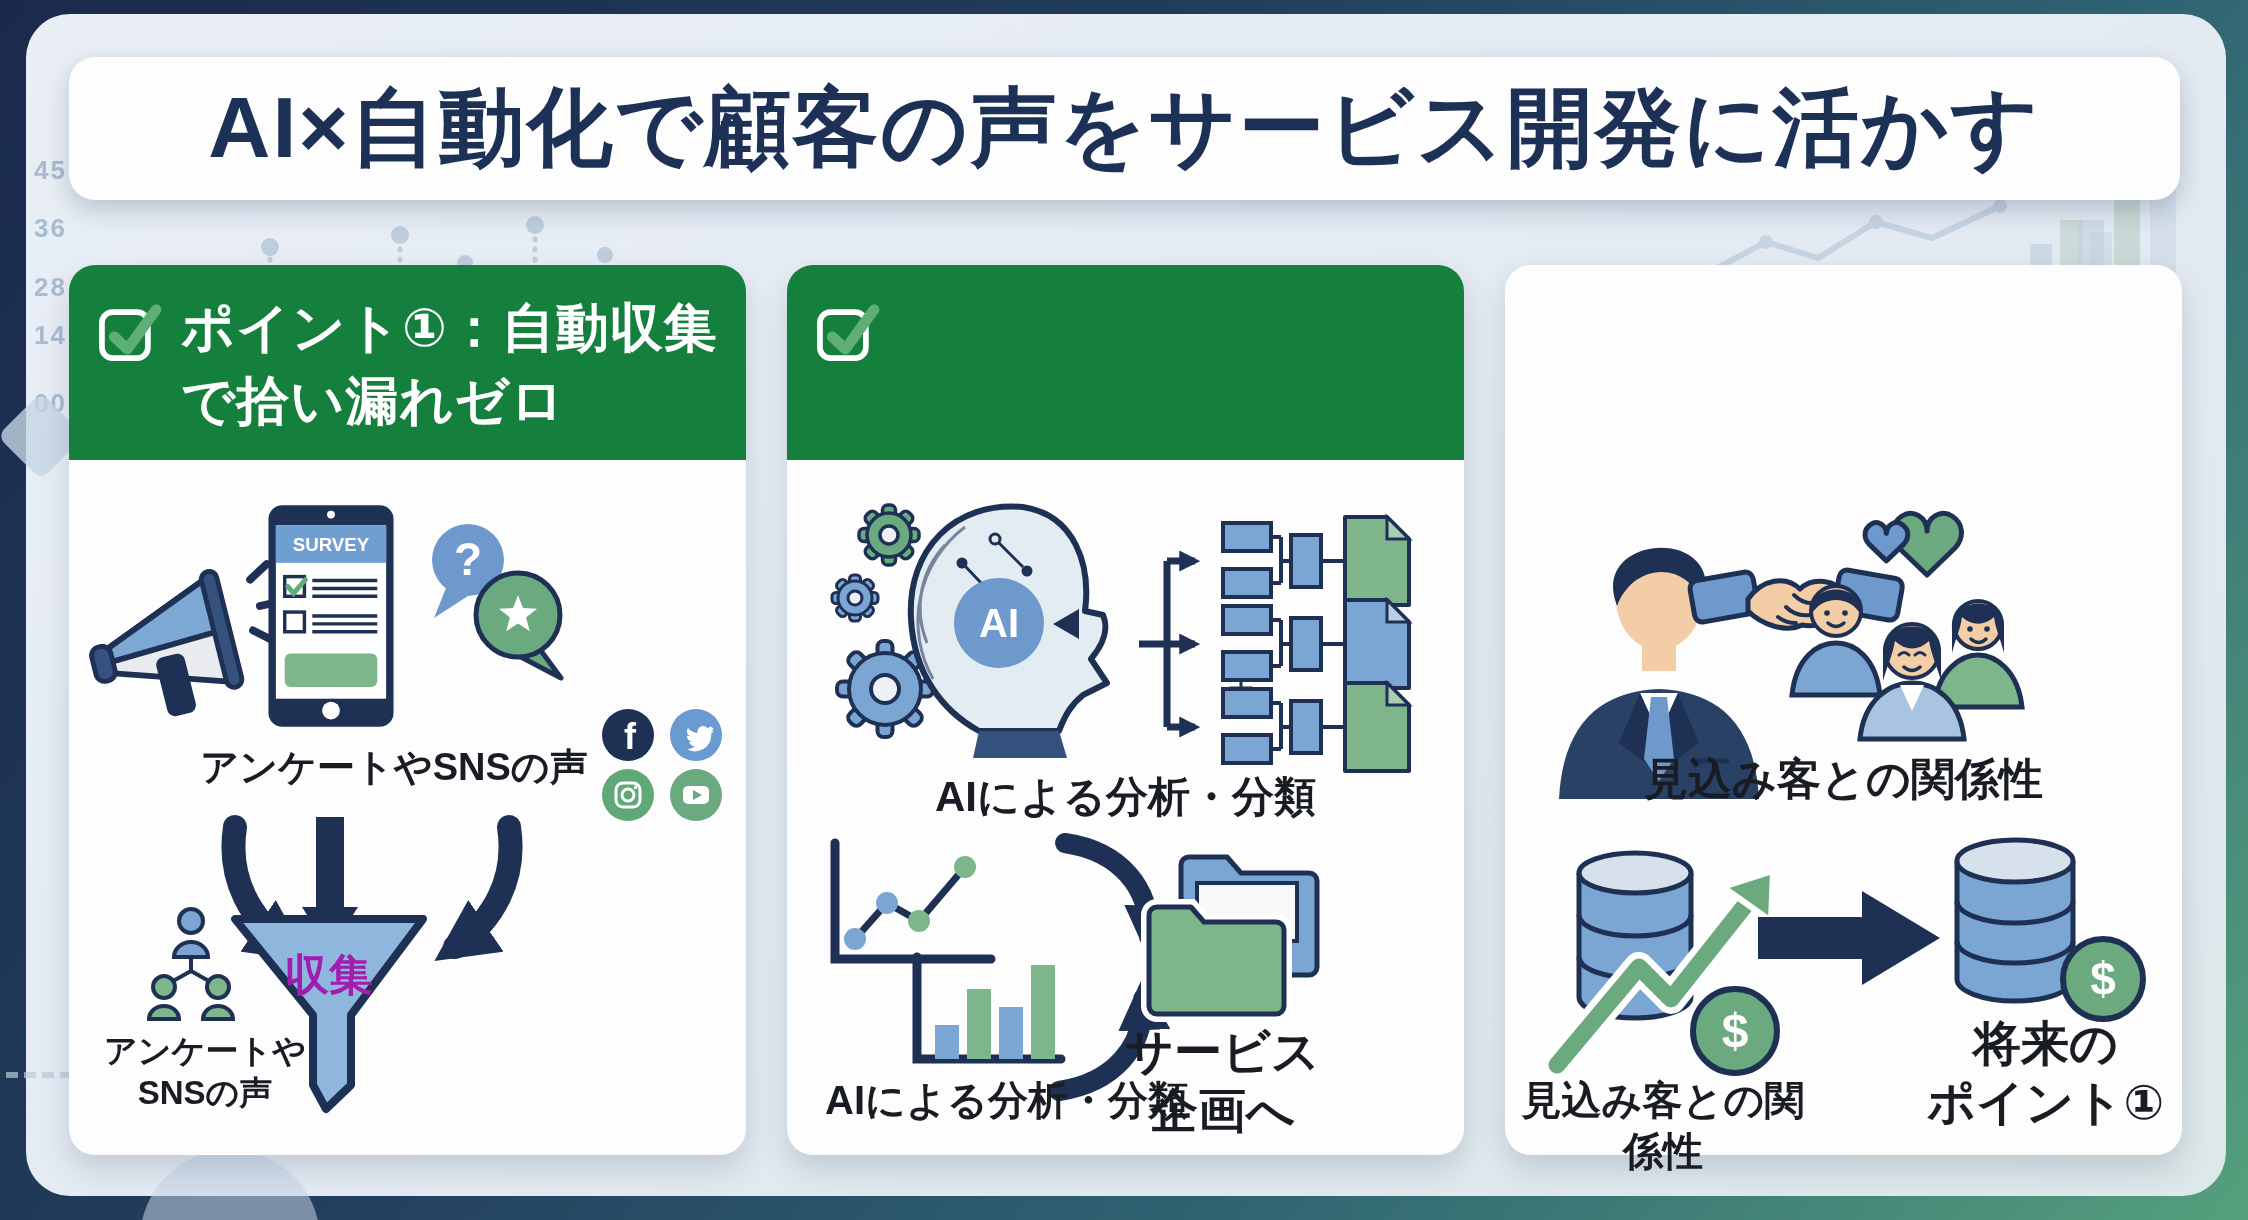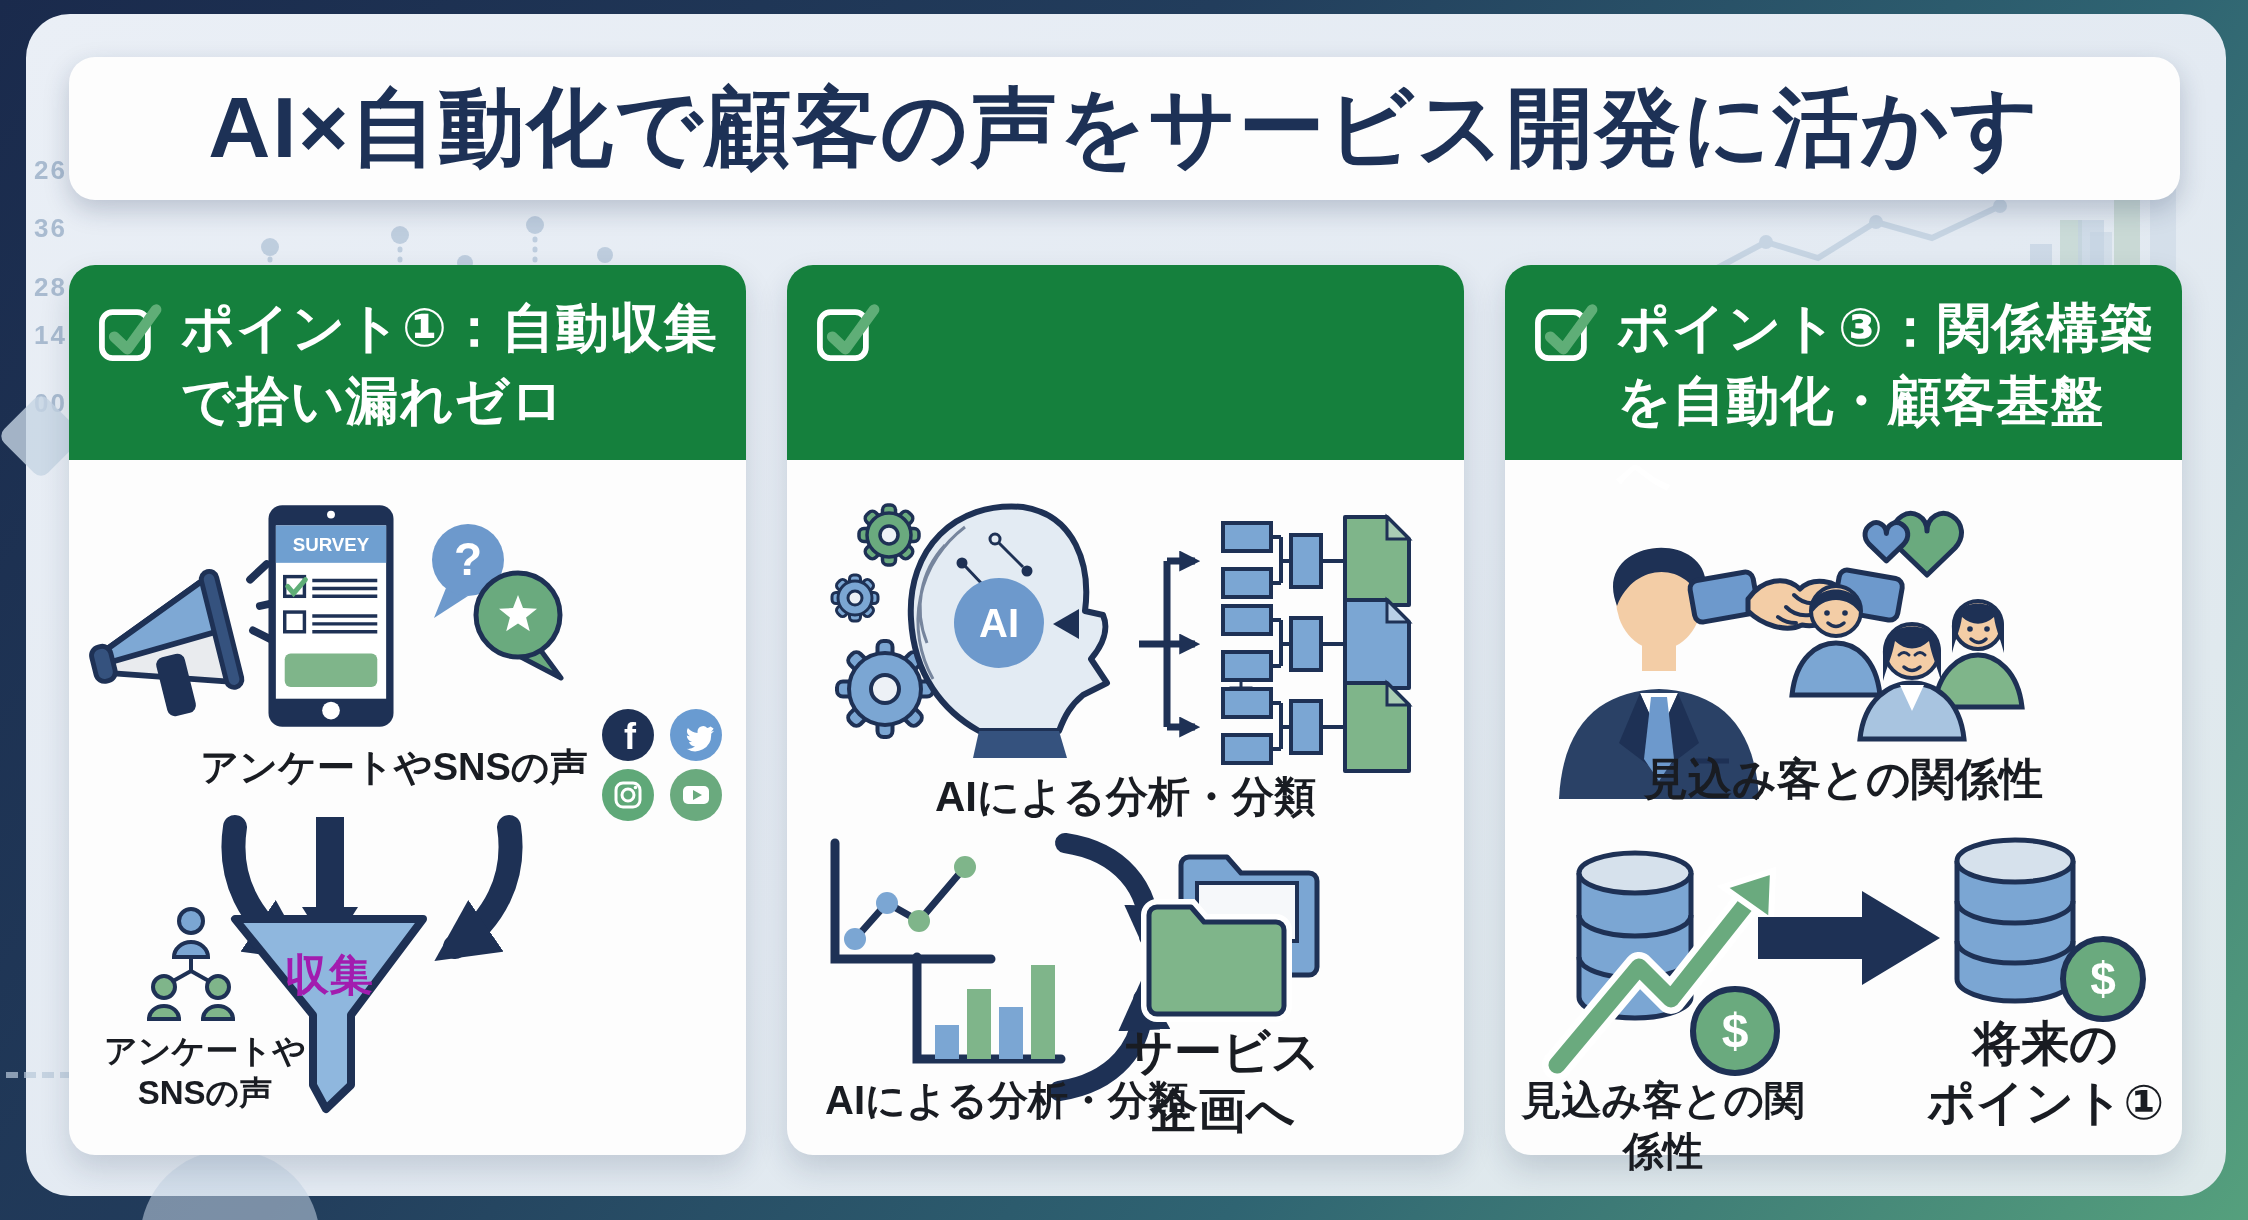--- a/index.html
+++ b/index.html
@@ -33,21 +33,21 @@
   svg{display:block;width:100%;height:100%;overflow:visible;}
   .social-grid{position:absolute;display:grid;grid-template-columns:52px 52px;gap:8px 16px;}
   .soc{width:52px;height:52px;}
 </style>
 </head>
 <body>
 
 <div class="frame">
   <div class="panel"></div>
 
-  <span class="axis-num" style="top:155px">26</span>
+  <span class="axis-num" style="top:155px">45</span>
   <span class="axis-num" style="top:213px">36</span>
   <span class="axis-num" style="top:272px">28</span>
   <span class="axis-num" style="top:320px">14</span>
   <span class="axis-num" style="top:388px">00</span>
   <div class="diamond"></div>
   <div class="pie"></div>
   <div class="dash-line"></div>
   <div class="decor" style="left:250px;top:205px;width:420px;height:115px;opacity:.55">
     <svg viewBox="0 0 420 115">
       <g stroke="#9db4cd" stroke-width="5" stroke-dasharray="1 9" stroke-linecap="round" fill="none">
@@ -401,29 +401,20 @@
         </g>
       </svg>
     </div>
 
     <div class="cap" style="left:328px;top:758px;width:215px;font-size:48px;line-height:1.22">サービス
 企画へ</div>
     <div class="cap" style="left:22px;top:810px;width:395px;font-size:40px">AIによる分析・分類</div>
   </section>
 
   <section class="card" style="left:1505px">
-    <header class="card-head">
-      <span class="cbx">
-        <svg viewBox="0 0 78 78">
-            <rect x="6" y="16" width="56" height="56" rx="13" fill="none" stroke="#fff" stroke-width="7"></rect>
-        <path d="M21 46 L37 61 L72 13" fill="none" stroke="#5fae77" stroke-width="13" stroke-linecap="round" stroke-linejoin="round"></path>
-          </svg>
-      </span>
-      <div class="head-txt">ポイント③：関係構築を自動化・顧客基盤へ</div>
-    </header>
 
     <div class="abs" style="left:38px;top:242px;width:232px;height:292px">
       <svg viewBox="0 0 232 292">
         <ellipse cx="116" cy="92" rx="43" ry="51" fill="#f3cda6"></ellipse>
         <path d="M70,80 C70,30 162,26 163,78 C163,87 161,93 159,98 C147,55 92,53 74,99 C72,93 70,87 70,80 Z" fill="#1e3155"></path>
         <rect x="99" y="134" width="34" height="30" fill="#f3cda6"></rect>
         <path d="M16,292 C20,212 62,184 116,182 C170,184 212,212 216,292 Z" fill="#2a4166"></path>
         <polygon points="97,186 116,228 135,186" fill="#fff"></polygon>
         <polygon points="97,186 76,236 105,258 116,228" fill="#1e3155"></polygon>
         <polygon points="135,186 156,236 127,258 116,228" fill="#1e3155"></polygon>

